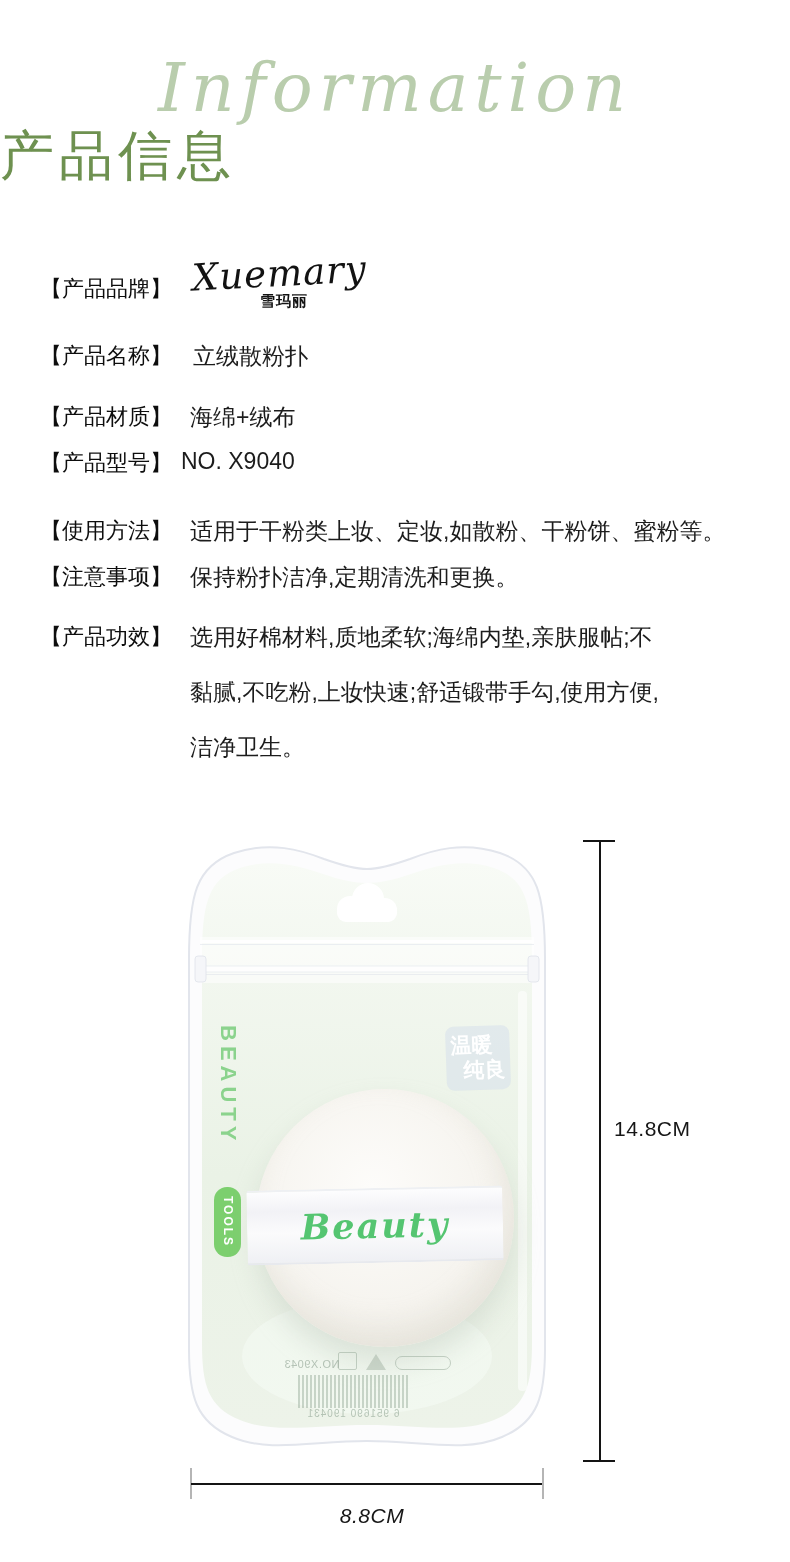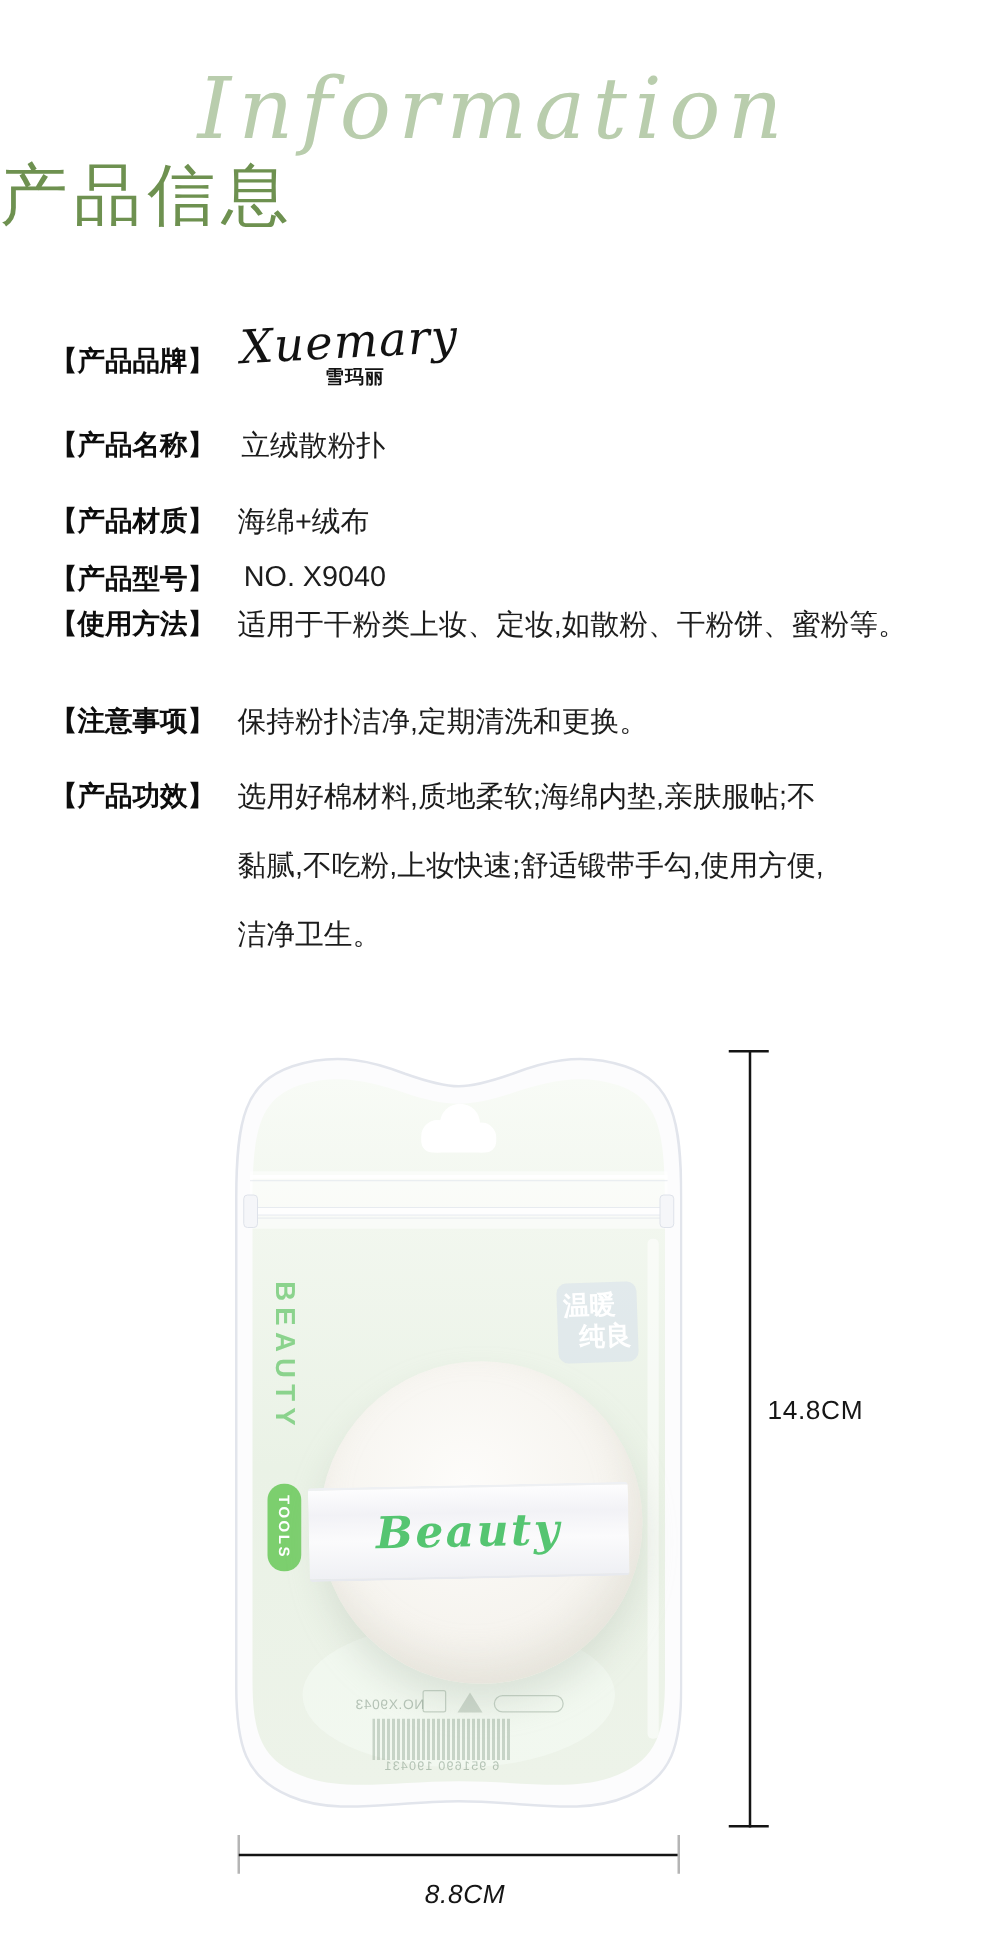--- a/index.html
+++ b/index.html
@@ -8,21 +8,21 @@
 
   
   .script-title{position:absolute;left:0;top:48px;width:790px;text-align:center;
     font-family:"DejaVu Serif",serif;font-style:italic;font-size:68px;
     color:#b9cdad;letter-spacing:6px;}
   .page-title{position:absolute;left:0;top:120px;width:790px;text-align:left;
     font-size:54px;color:#6e9150;letter-spacing:5px;}
 
   
   .row{position:absolute;left:0;width:790px;height:32px;white-space:nowrap;}
-  .lbl{position:absolute;left:40px;top:0;font-size:22px;font-weight:bold;color:#0d0d0d;}
+  .lbl{position:absolute;left:40px;top:0;font-size:22px;font-weight:normal;color:#0d0d0d;}
   .val{position:absolute;left:190px;top:0;font-size:23px;color:#1c1c1c;}
   .fx-lines{position:absolute;left:190px;top:610px;font-size:23px;color:#1c1c1c;
     line-height:55px;white-space:nowrap;}
 
   
   .logo{position:absolute;left:192px;top:252px;width:160px;height:66px;}
   .logo-script{position:absolute;left:0;top:0;font-family:"DejaVu Serif",serif;
     font-style:italic;font-size:37px;color:#121212;transform:rotate(-3deg);letter-spacing:1px;}
   .logo-sub{position:absolute;left:56px;top:40px;font-size:15px;font-weight:bold;
     color:#121212;letter-spacing:1px;margin-left:12px;}
@@ -88,24 +88,24 @@
     <span class="val" style="left:193px">立绒散粉扑</span>
   </div>
 
   <div class="row" style="top:402px">
     <span class="lbl">【产品材质】</span>
     <span class="val">海绵+绒布</span>
   </div>
 
   <div class="row" style="top:448px">
     <span class="lbl">【产品型号】</span>
-    <span class="val" style="left:195px">NO. X9040</span>
+    <span class="val" style="left:181px">NO. X9040</span>
   </div>
 
-  <div class="row" style="top:484px">
+  <div class="row" style="top:516px">
     <span class="lbl">【使用方法】</span>
     <span class="val">适用于干粉类上妆、定妆,如散粉、干粉饼、蜜粉等。</span>
   </div>
 
   <div class="row" style="top:562px">
     <span class="lbl">【注意事项】</span>
     <span class="val">保持粉扑洁净,定期清洗和更换。</span>
   </div>
 
   <div class="row" style="top:622px">

